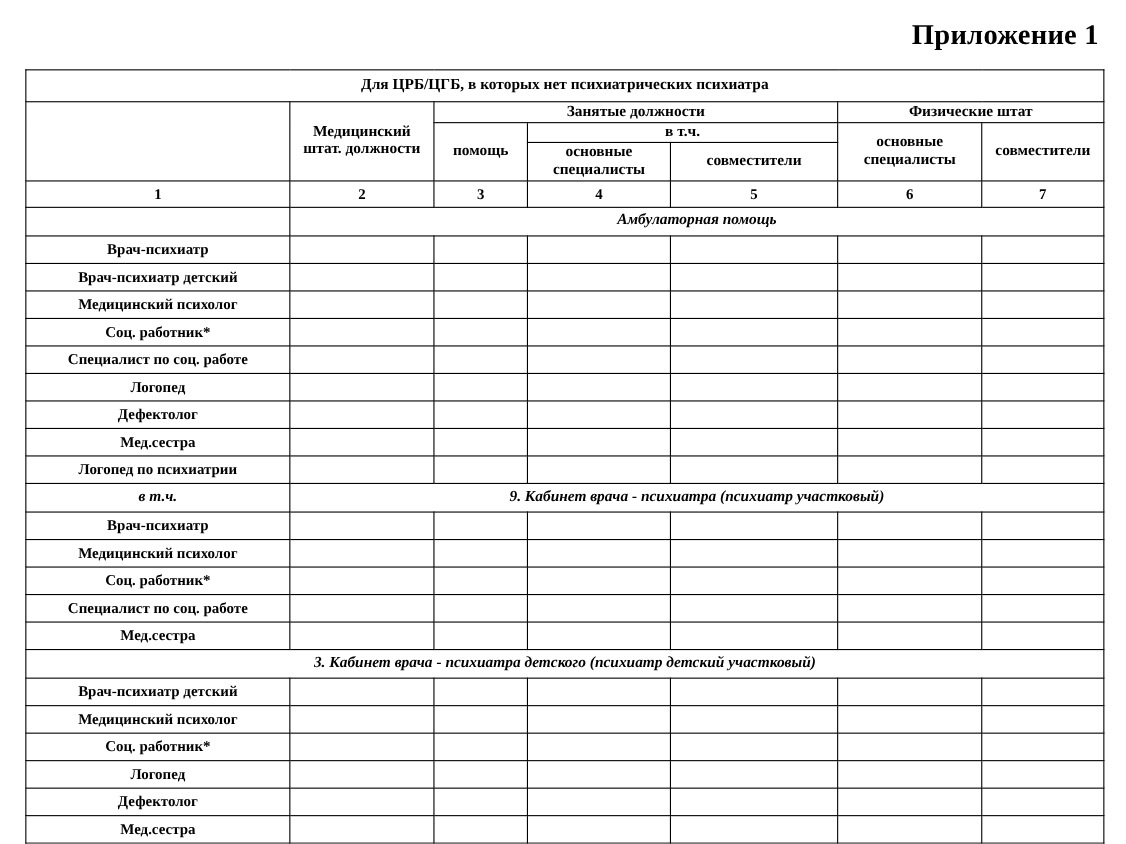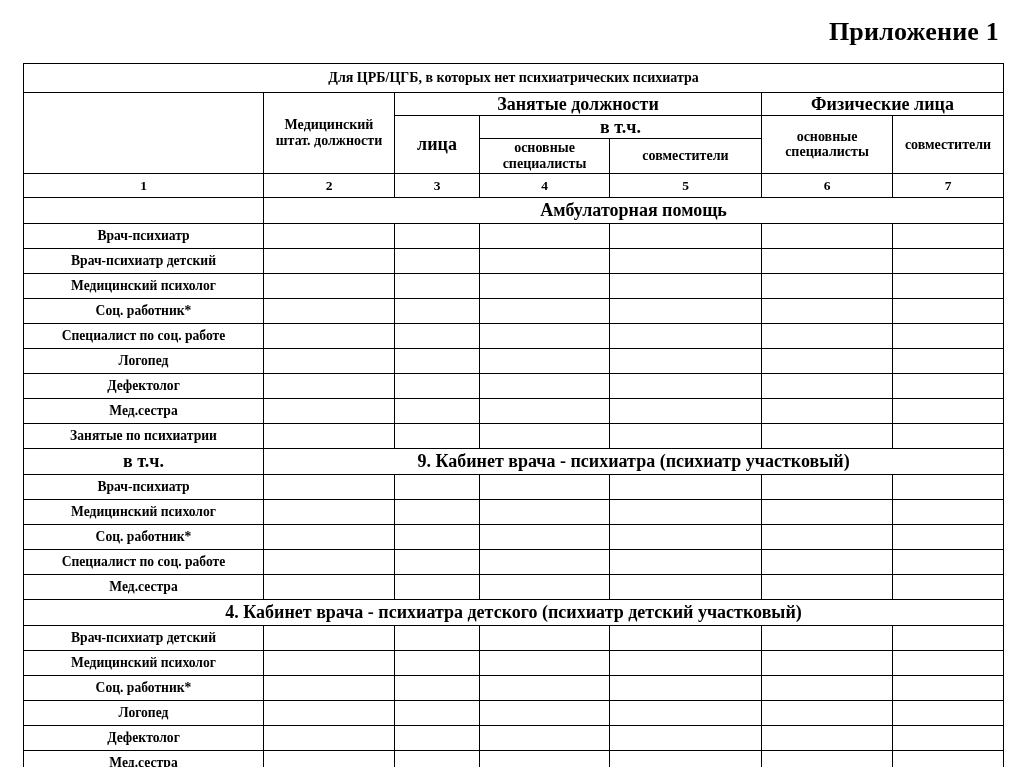--- a/index.html
+++ b/index.html
@@ -59,36 +59,37 @@
   col.c4 { width: 130px; }
   col.c5 { width: 152px; }
   col.c6 { width: 131px; }
   col.c7 { width: 111px; }
 
   .r-title td {
     height: 26px;
     font-size: 14px;
   }
   .hdr-mid {
-    font-size: 18px;
+    font-size: 14px;
   }
   .hdr-tall {
     font-size: 14px;
   }
   .r-num td {
     height: 21px;
     font-size: 13.5px;
   }
   .r-data td {
     height: 22px;
     font-size: 13.6px;
   }
   .r-section td {
     height: 23px;
-    font-size: 18px;
+    font-size: 14px;
+    font-style: italic;
   }
   .sec-text {
     text-align: right;
     padding-right: 6px;
     white-space: nowrap;
   }
   .sec-center {
     text-align: center;
     white-space: nowrap;
   }
@@ -121,25 +122,25 @@
       <tbody>
 
         <tr class="r-title">
           <td colspan="7">Для ЦРБ/ЦГБ, в которых нет психиатрических психиатра</td>
         </tr>
 
         <tr>
           <td rowspan="3"></td>
           <td rowspan="3" class="hdr-tall">Медицинский штат. должности</td>
           <td colspan="3" class="hdr-mid">Занятые должности</td>
-          <td colspan="2" class="hdr-mid">Физические лица</td>
+          <td colspan="2" class="hdr-mid">Физические штат</td>
         </tr>
 
         <tr>
-          <td rowspan="2" class="hdr-mid">лица</td>
+          <td rowspan="2" class="hdr-mid">помощь</td>
           <td colspan="2" class="hdr-mid">в т.ч.</td>
           <td rowspan="2" class="hdr-tall">основные специалисты</td>
           <td rowspan="2" class="hdr-tall">совместители</td>
         </tr>
 
         <tr>
           <td class="hdr-tall">основные специалисты</td>
           <td class="hdr-tall">совместители</td>
         </tr>
 
@@ -226,21 +227,21 @@
           <tr class="r-data">
             <td class="lbl">Мед.сестра</td>
             <td class="blank"></td>
             <td class="blank"></td>
             <td class="blank"></td>
             <td class="blank"></td>
             <td class="blank"></td>
             <td class="blank"></td>
           </tr>
           <tr class="r-data">
-            <td class="lbl">Занятые по психиатрии</td>
+            <td class="lbl">Логопед по психиатрии</td>
             <td class="blank"></td>
             <td class="blank"></td>
             <td class="blank"></td>
             <td class="blank"></td>
             <td class="blank"></td>
             <td class="blank"></td>
           </tr>
           <tr class="r-section">
             <td class="lbl">в т.ч.</td>
             <td colspan="6" class="sec-text">9. Кабинет врача - психиатра (психиатр участковый)</td>
@@ -284,21 +285,21 @@
           <tr class="r-data">
             <td class="lbl">Мед.сестра</td>
             <td class="blank"></td>
             <td class="blank"></td>
             <td class="blank"></td>
             <td class="blank"></td>
             <td class="blank"></td>
             <td class="blank"></td>
           </tr>
           <tr class="r-section">
-            <td colspan="7" class="sec-text">4. Кабинет врача - психиатра детского (психиатр детский участковый)</td>
+            <td colspan="7" class="sec-text">3. Кабинет врача - психиатра детского (психиатр детский участковый)</td>
           </tr>
           <tr class="r-data">
             <td class="lbl">Врач-психиатр детский</td>
             <td class="blank"></td>
             <td class="blank"></td>
             <td class="blank"></td>
             <td class="blank"></td>
             <td class="blank"></td>
             <td class="blank"></td>
           </tr>

